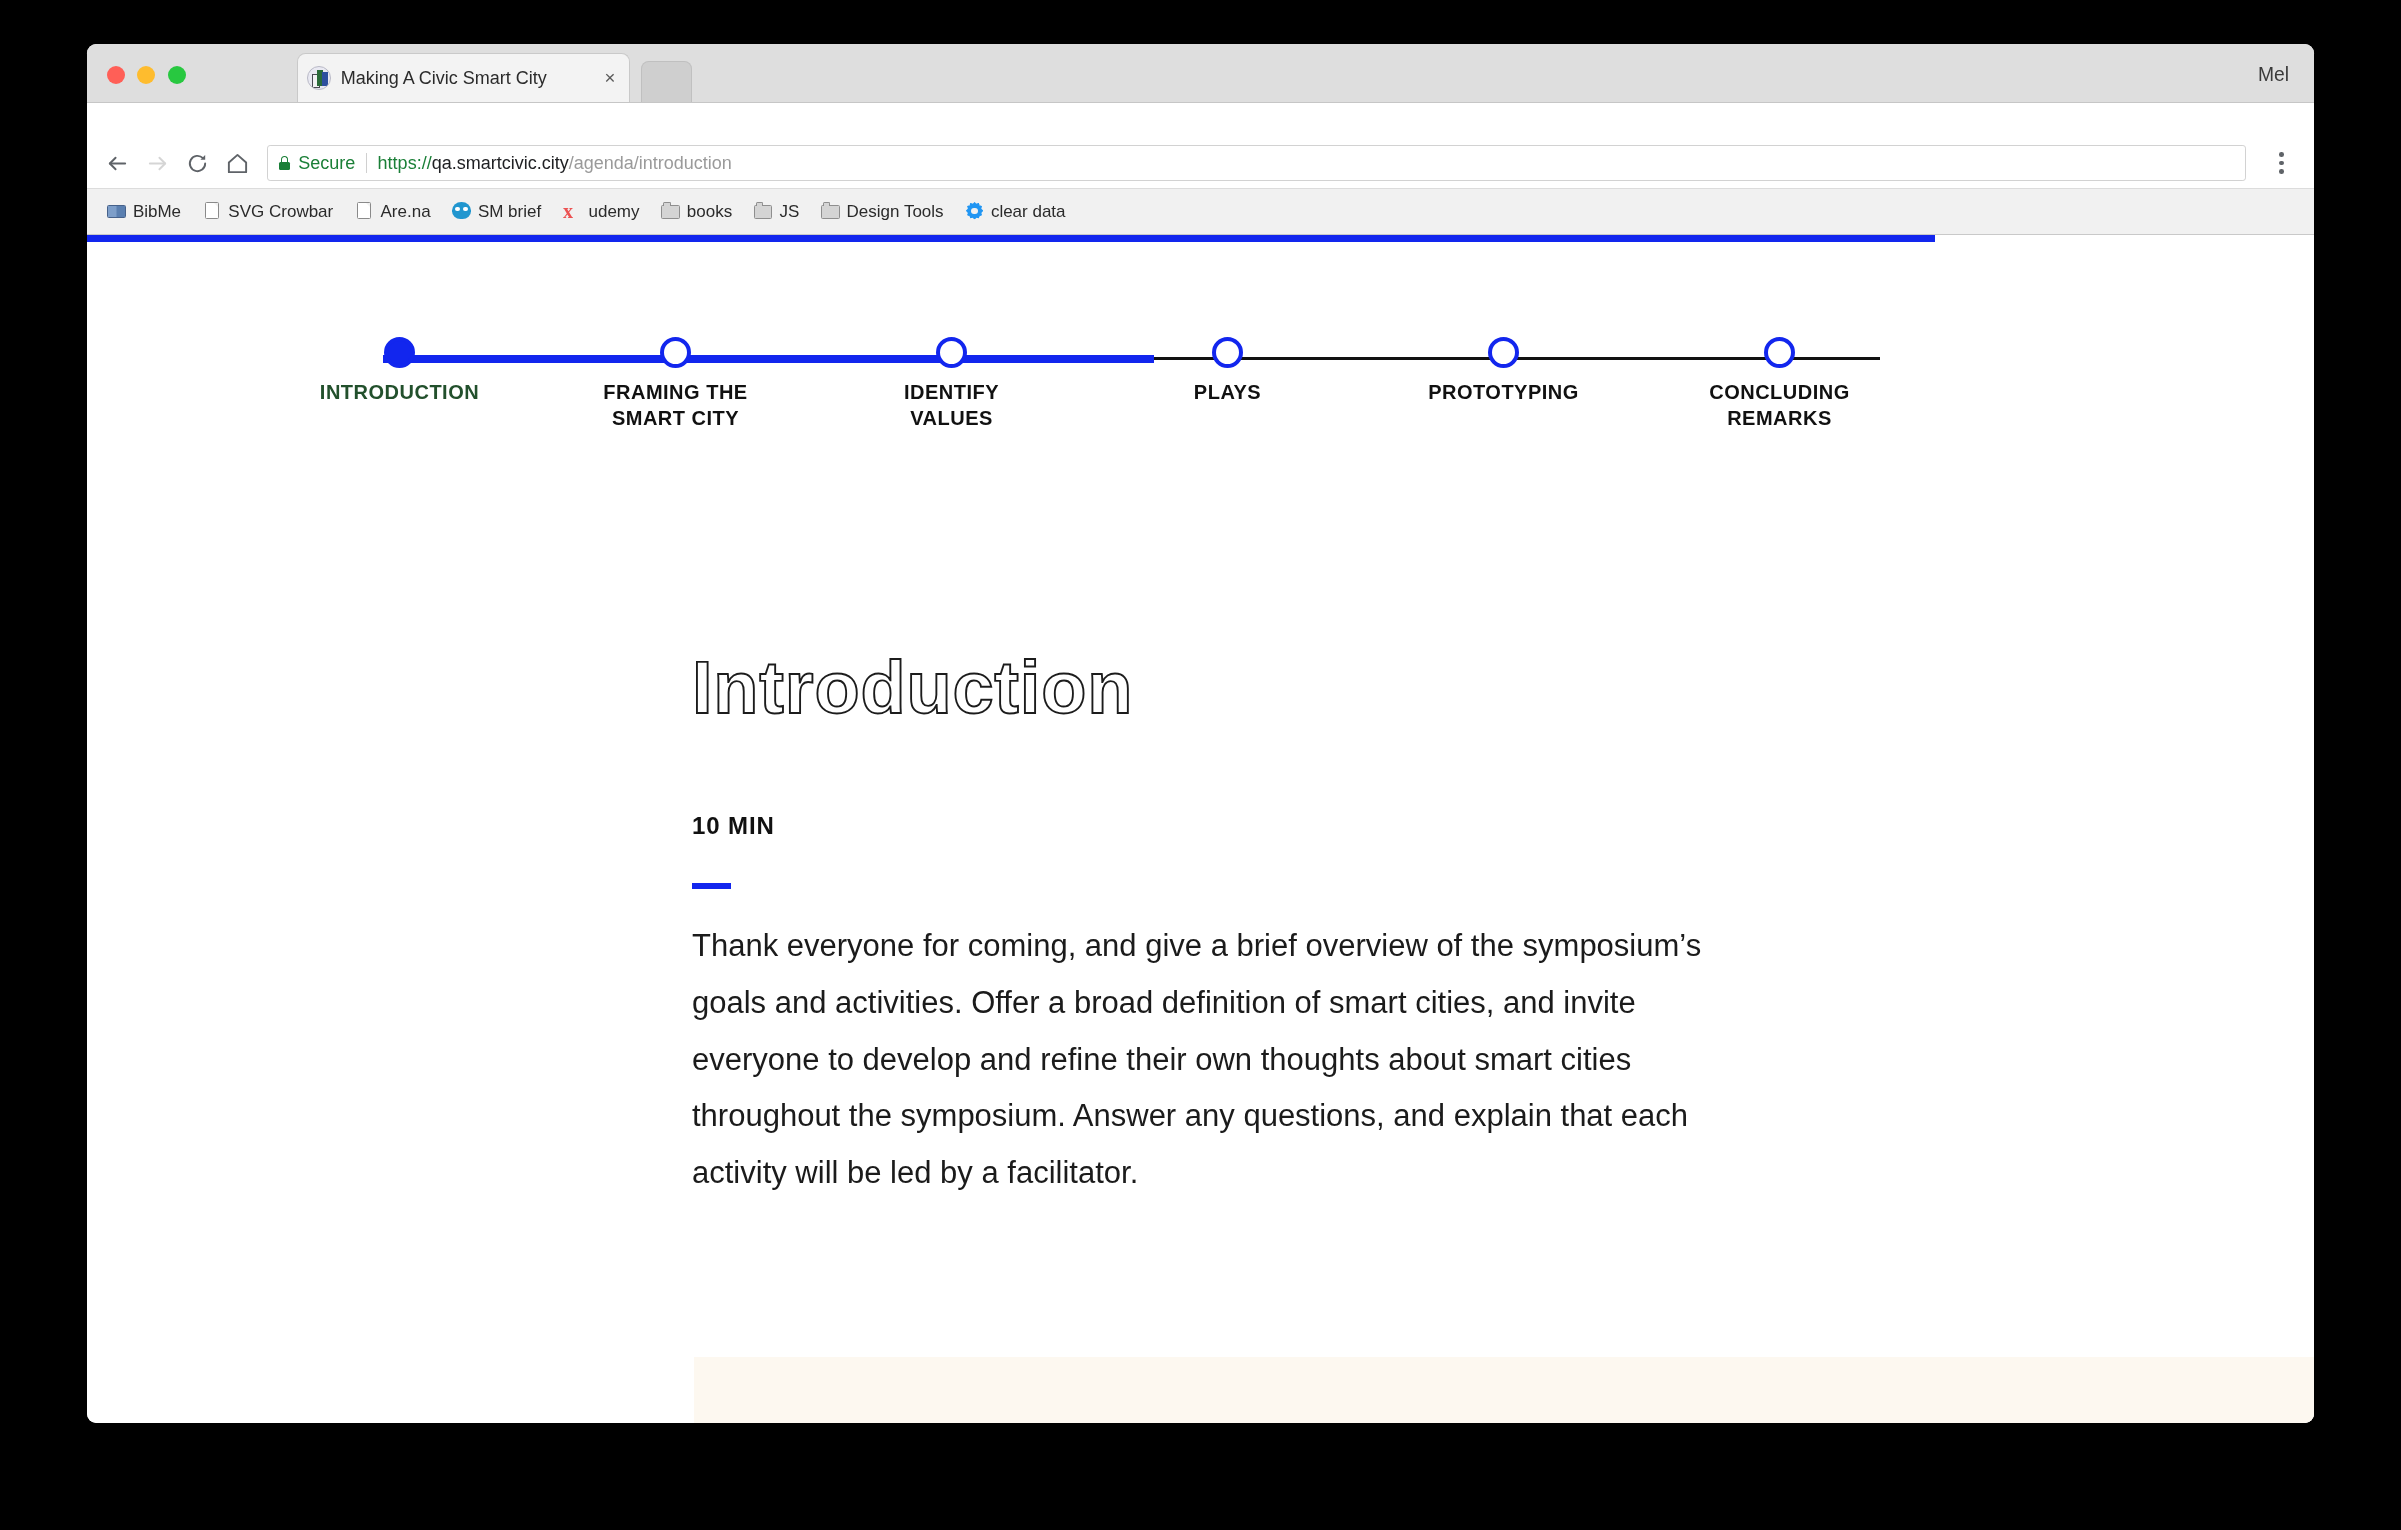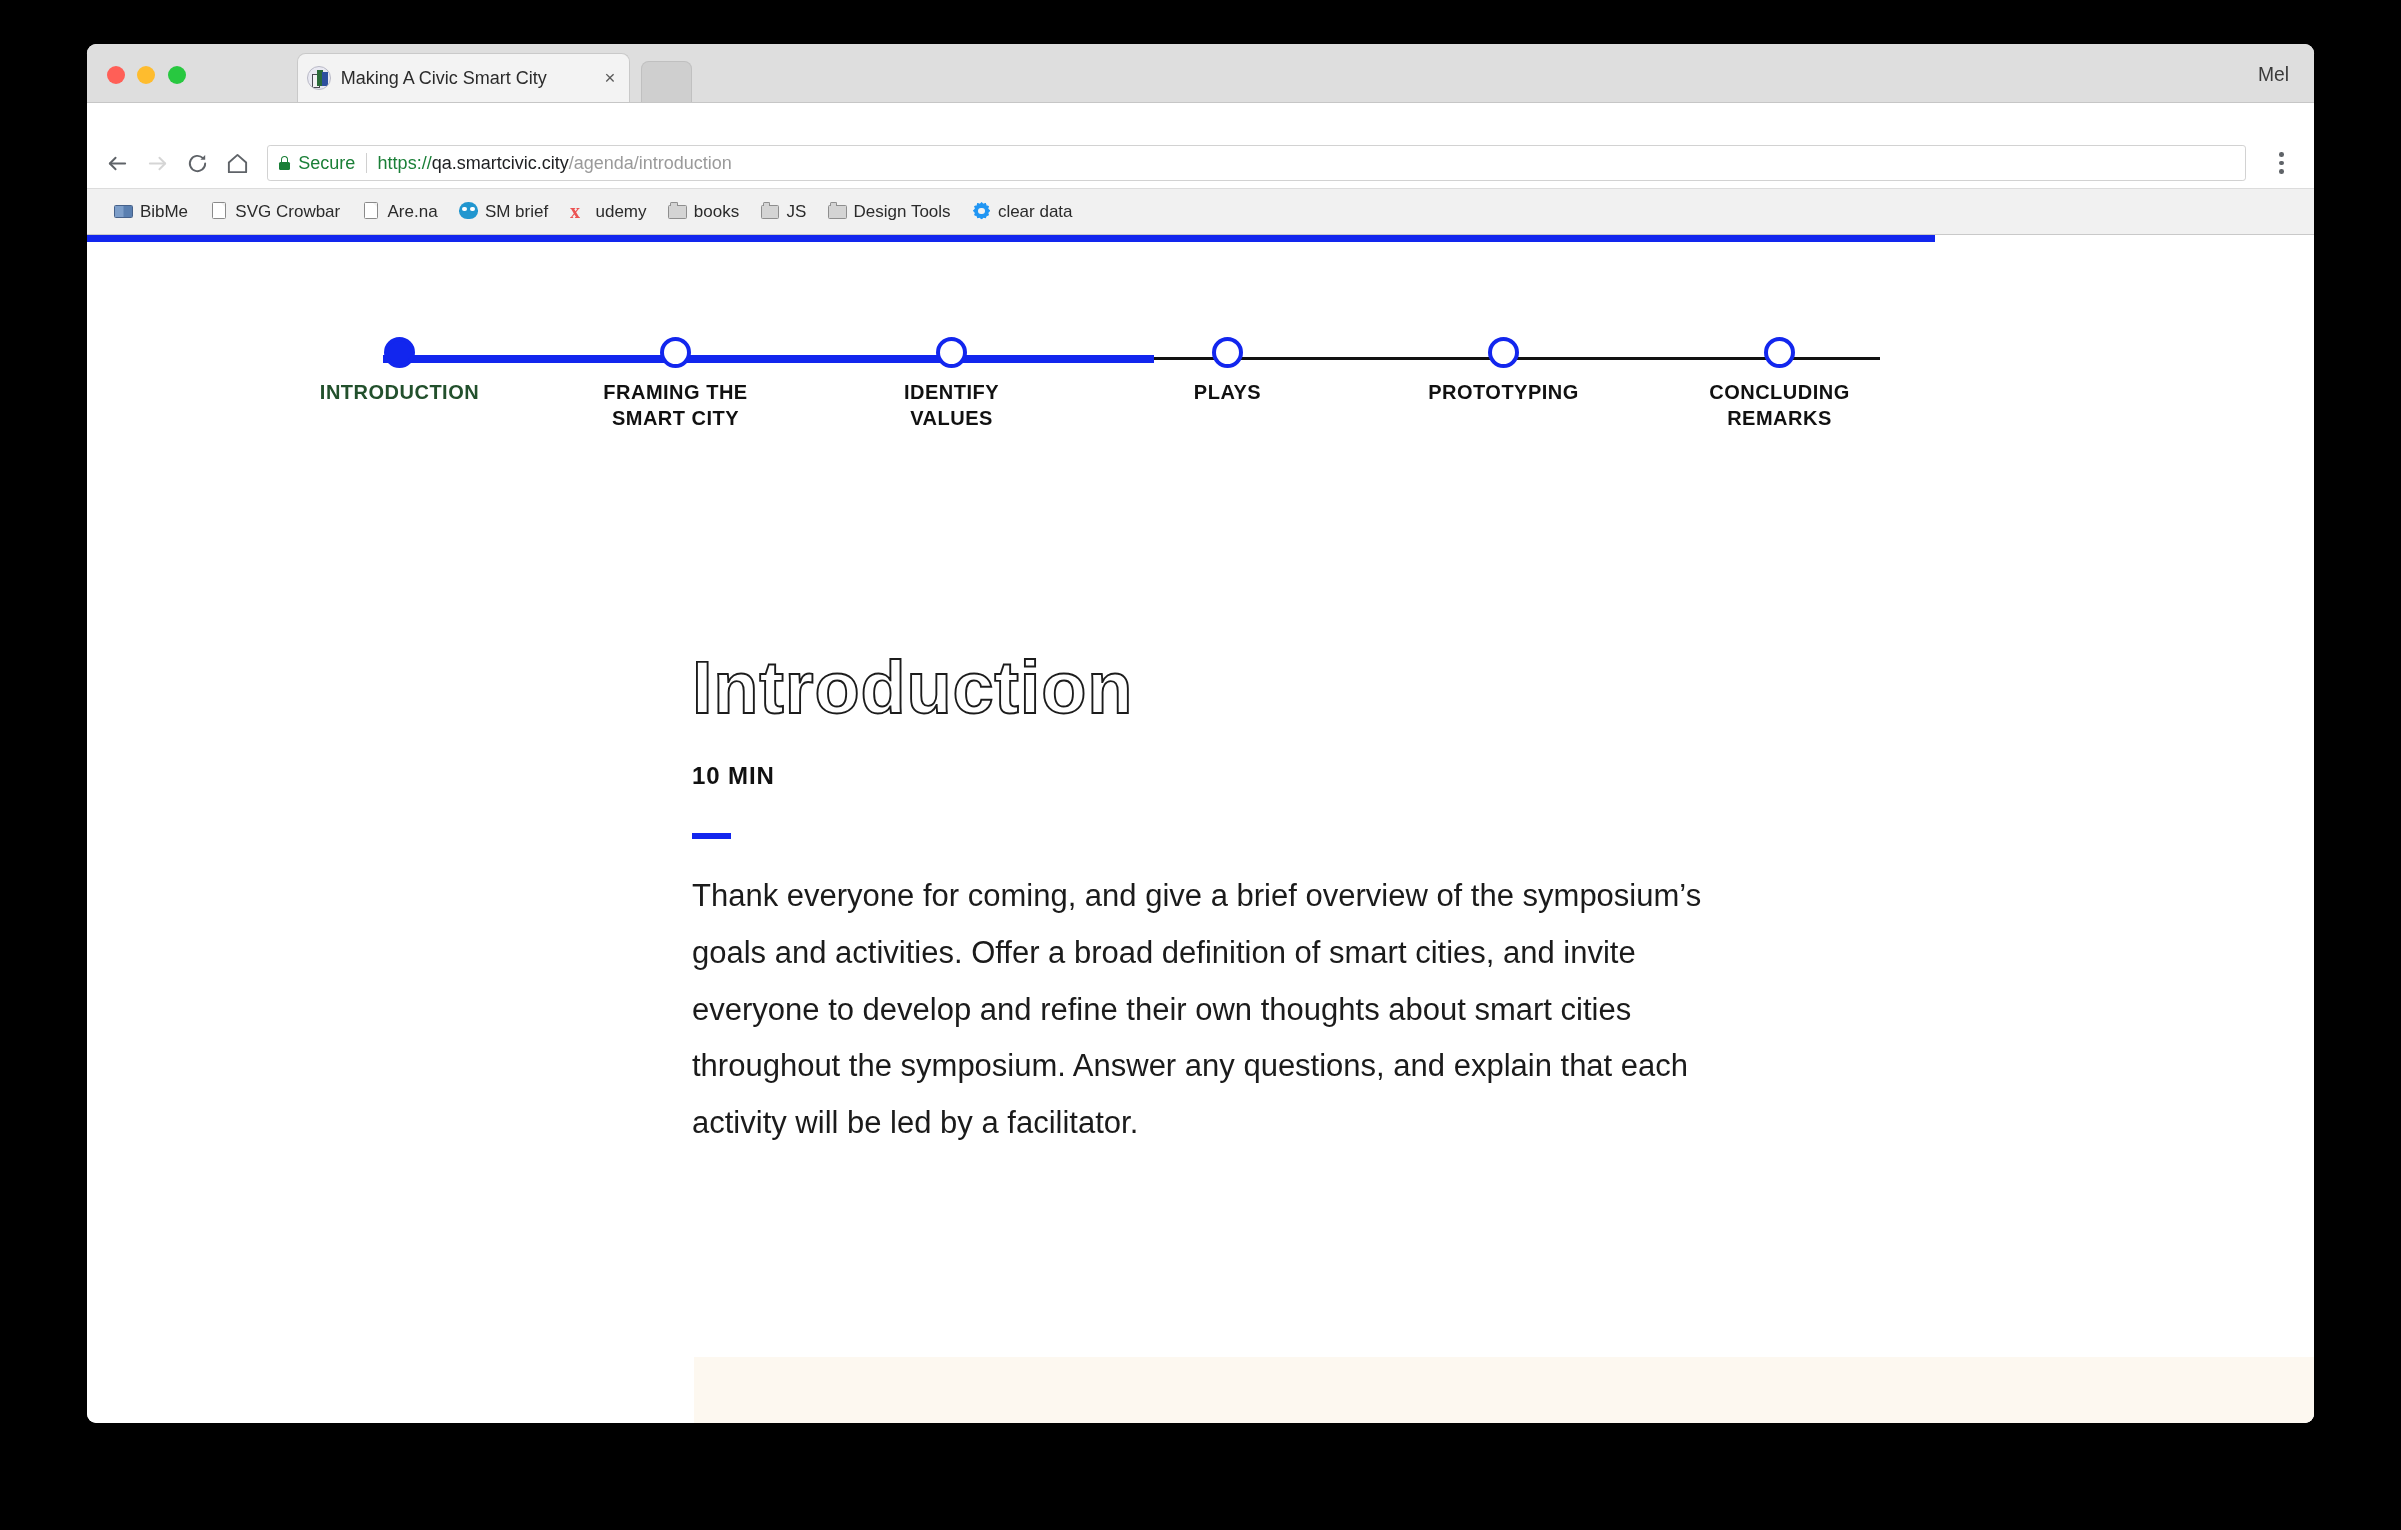--- a/index.html
+++ b/index.html
@@ -160,21 +160,21 @@
   }
   .kebab span { width: 4.6px; height: 4.6px; border-radius: 50%; background: #5f6368; display:block;}
 
   
   .bookmarks {
     height: 45px;
     background: #f1f1f1;
     border-bottom: 0.8px solid #c9c9c9;
     display: flex;
     align-items: center;
-    padding-left: 18px;
+    padding-left: 11px;
     gap: 3.1px;
   }
   .bookmark {
     display: flex;
     align-items: center;
     gap: 7px;
     padding: 3.9px 9.3px;
     border-radius: 3.1px;
     cursor: pointer;
     white-space: nowrap;
@@ -293,21 +293,21 @@
     color: #ffffff;
     -webkit-text-stroke: 1.9px #1c1c1c;
     font-family: "Liberation Sans", sans-serif;
     line-height: 1;
   }
 
   
   .content-block {
     position: absolute;
     left: 605px;
-    top: 527px;
+    top: 577px;
     width: 1052px;
   }
   .duration {
     font-size: 24px;
     font-weight: bold;
     letter-spacing: 0.9px;
     color: #111111;
     margin: 0;
   }
   .rule {

